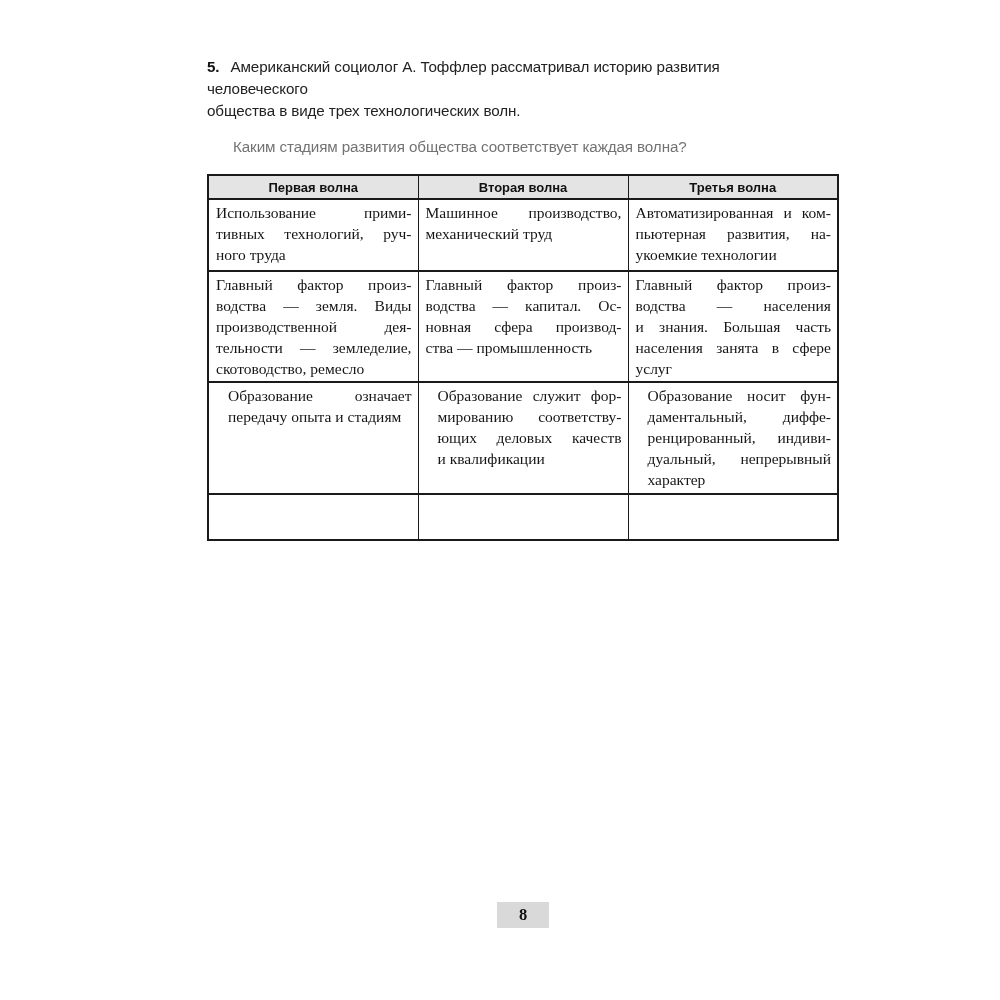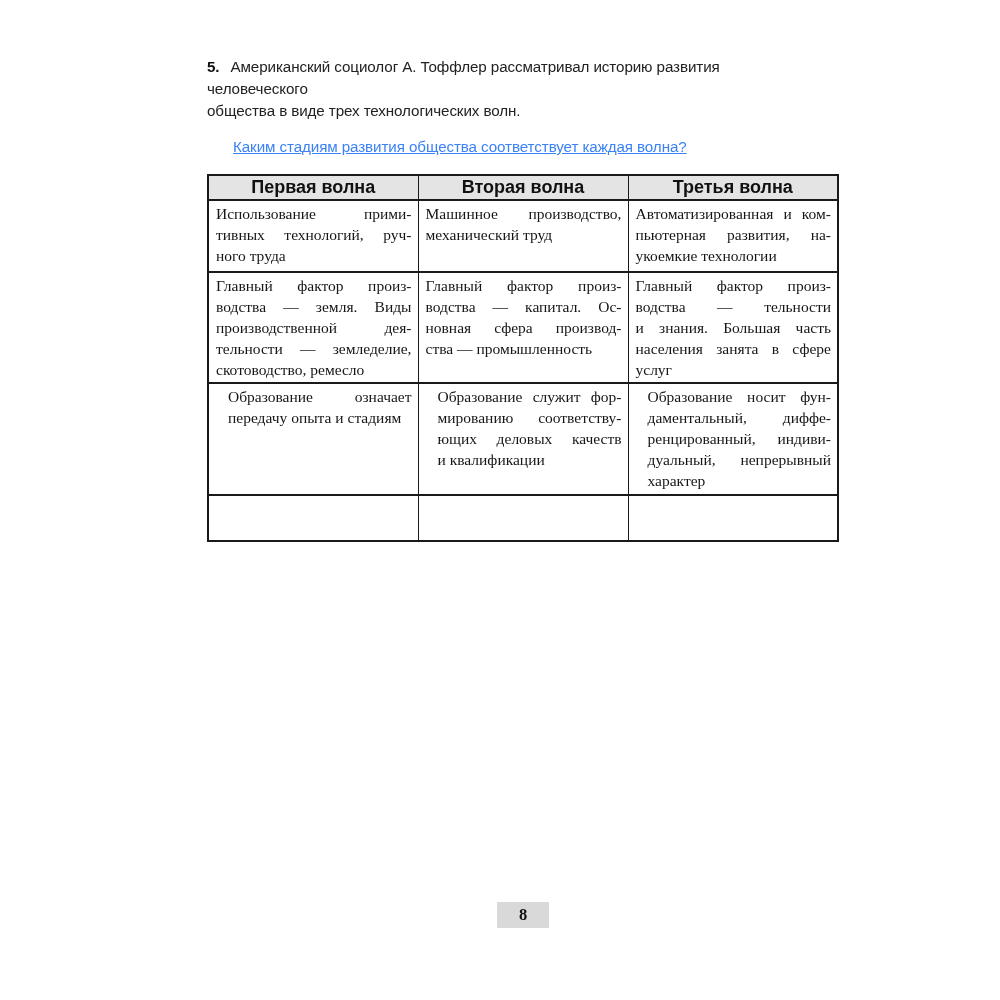--- a/index.html
+++ b/index.html
@@ -35,36 +35,35 @@
   }
   .introtext {
     white-space: pre-line;
   }
   .question {
     margin: 14px 0 15px 0;
     font-size: 15.2px;
     line-height: 22px;
     letter-spacing: -0.1px;
     text-indent: 26px;
-    color: #3b82f6;
-    text-decoration: underline;
+    color: #737373;
   }
   table.waves {
     border-collapse: collapse;
     margin-top: 16px;
     width: 632px;
     table-layout: fixed;
     border: 2px solid #1a1a1a;
   }
   table.waves th {
     background: var(--header-bg, #e4e4e4);
     border: 1px solid #1a1a1a;
     border-bottom: 2px solid #1a1a1a;
     font-family: "Liberation Sans", sans-serif;
-    font-size: 18px;
+    font-size: 13px;
     font-weight: bold;
     color: #111;
     height: 20px;
     padding: 1px 2px;
     text-align: center;
     vertical-align: middle;
   }
   table.waves td {
     border: 2px solid #1a1a1a;
     border-left-width: 1px;
@@ -147,21 +146,21 @@
             <div>скотоводство, ремесло</div>
           </td>
         <td>
             <div class="jl">Главный фактор произ-</div>
             <div class="jl">водства — капитал. Ос-</div>
             <div class="jl">новная сфера производ-</div>
             <div>ства — промышленность</div>
           </td>
         <td>
             <div class="jl">Главный фактор произ-</div>
-            <div class="jl">водства — тельности</div>
+            <div class="jl">водства — населения</div>
             <div class="jl">и знания. Большая часть</div>
             <div class="jl">населения занята в сфере</div>
             <div>услуг</div>
           </td>
       </tr>
       <tr class="r4">
         <td>
             <div class="jl">Образование означает</div>
             <div>передачу опыта и стадиям</div>
           </td>

